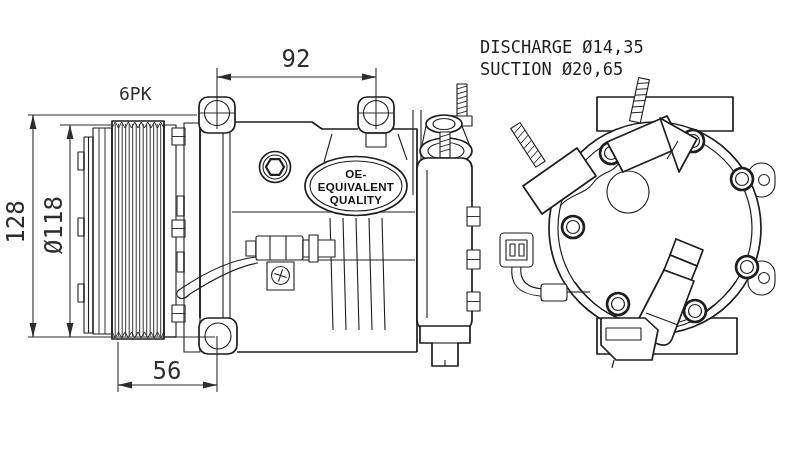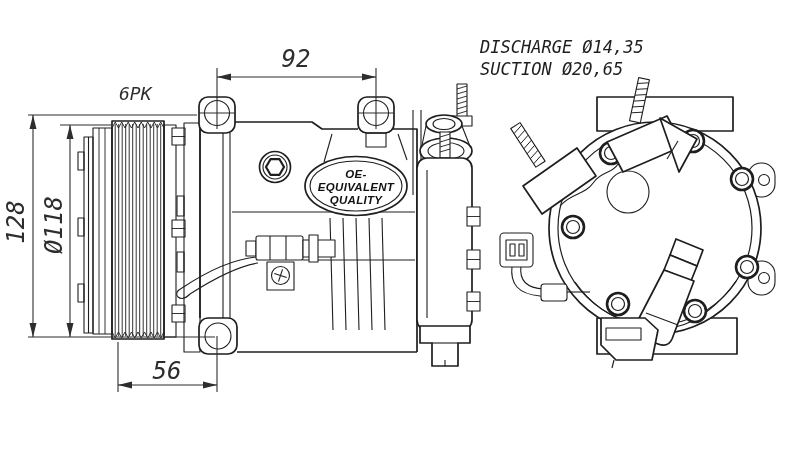--- a/index.html
+++ b/index.html
@@ -3,21 +3,20 @@
 <meta charset="utf-8">
 <style>
   html, body { margin: 0; padding: 0; background: #ffffff; }
   .stage {
     position: relative;
     width: 800px;
     height: 476px;
     background: #ffffff;
     overflow: hidden;
     font-family: "DejaVu Sans Mono", monospace;
-    font-style: italic;
   }
   svg { display: block; }
   .outline  { fill: none; stroke: #1e1e1e; stroke-width: 1.7; stroke-linejoin: round; }
   .outlineW { fill: #ffffff; stroke: #1e1e1e; stroke-width: 1.7; stroke-linejoin: round; }
   .detail   { fill: none; stroke: #1e1e1e; stroke-width: 1.1; stroke-linejoin: round; }
   .detailW  { fill: #ffffff; stroke: #1e1e1e; stroke-width: 1.1; stroke-linejoin: round; }
   .rib      { fill: none; stroke: #1e1e1e; stroke-width: 0.9; }
   .boltO    { fill: #ffffff; stroke: #1e1e1e; stroke-width: 2.6; }
   .boltI    { fill: none; stroke: #1e1e1e; stroke-width: 1.2; }
   .hexline  { fill: none; stroke: #1e1e1e; stroke-width: 2.2; stroke-linejoin: round; }

